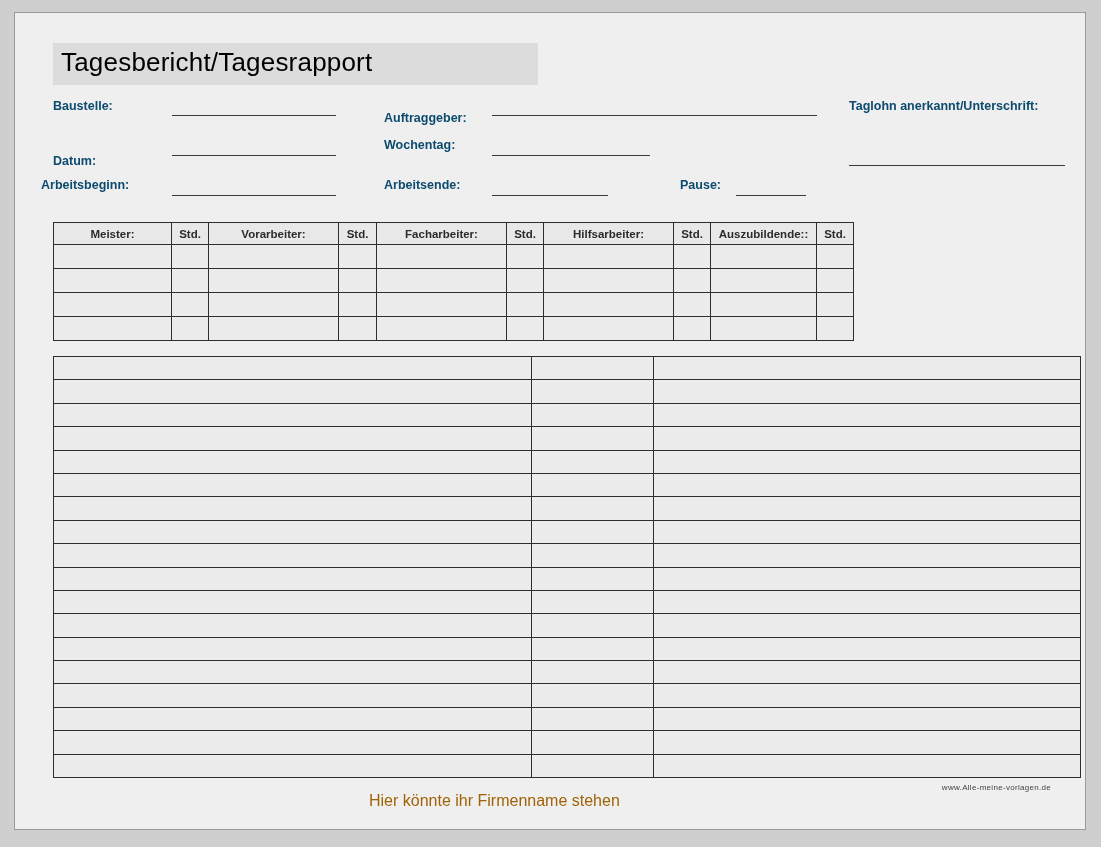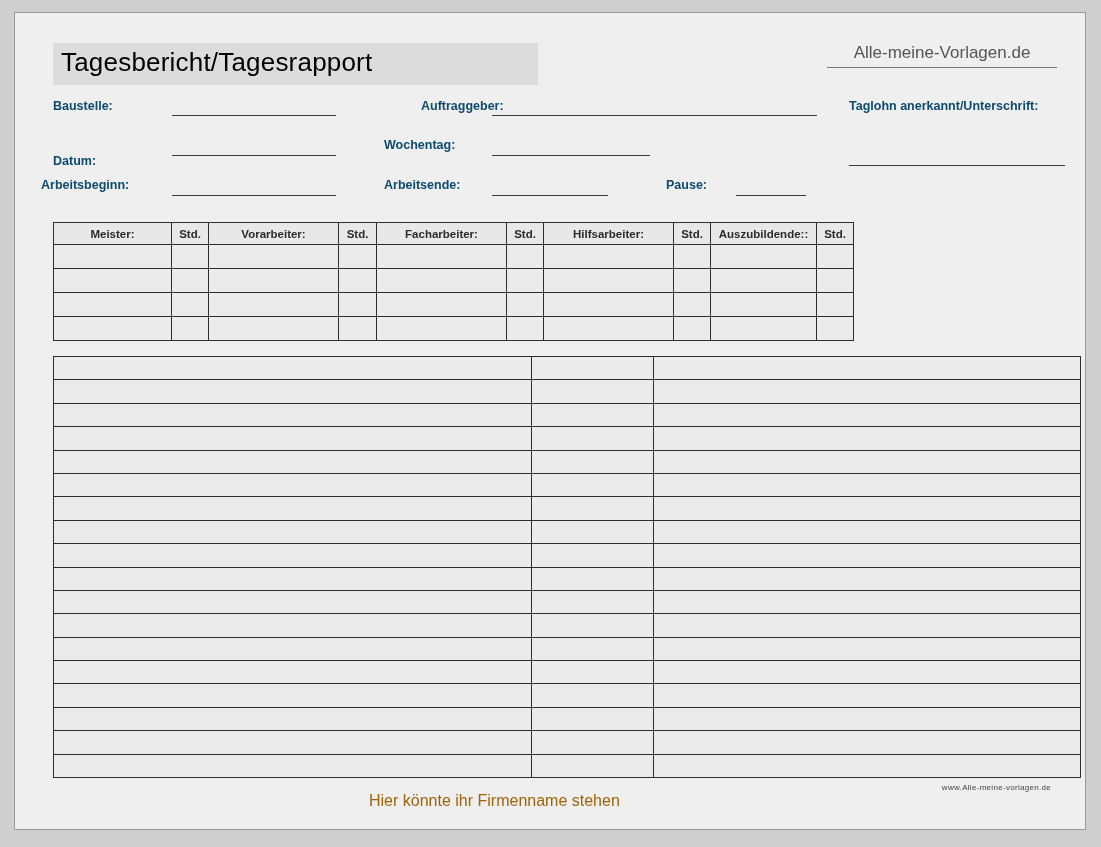--- a/index.html
+++ b/index.html
@@ -145,44 +145,43 @@
   }
 </style>
 </head>
 <body>
 
 <div class="page">
   <div class="inner">
 
     <div class="title-bar"></div>
     <div class="title-text">Tagesbericht/Tagesrapport</div>
-    <div class="brand">Alle-meine-Vorlagen.de</div>
 
     <div class="fld-label" style="left:14px; top:74px;">Baustelle:</div>
     <div class="fld-line" style="left:133px; top:90px; width:164px;"></div>
 
-    <div class="fld-label" style="left:345px; top:74px;margin-left:37px;">Auftraggeber:</div>
+    <div class="fld-label" style="left:345px; top:86px;">Auftraggeber:</div>
     <div class="fld-line" style="left:453px; top:90px; width:325px;"></div>
 
     <div class="fld-label" style="left:810px; top:74px;">Taglohn anerkannt/Unterschrift:</div>
     <div class="fld-line" style="left:810px; top:140px; width:216px;"></div>
 
     <div class="fld-label" style="left:14px; top:129px;">Datum:</div>
     <div class="fld-line" style="left:133px; top:130px; width:164px;"></div>
 
     <div class="fld-label" style="left:345px; top:113px;">Wochentag:</div>
     <div class="fld-line" style="left:453px; top:130px; width:158px;"></div>
 
     <div class="fld-label" style="left:2px; top:153px;">Arbeitsbeginn:</div>
     <div class="fld-line" style="left:133px; top:170px; width:164px;"></div>
 
     <div class="fld-label" style="left:345px; top:153px;">Arbeitsende:</div>
     <div class="fld-line" style="left:453px; top:170px; width:116px;"></div>
 
-    <div class="fld-label" style="left:627px; top:153px;">Pause:</div>
+    <div class="fld-label" style="left:641px; top:153px;">Pause:</div>
     <div class="fld-line" style="left:697px; top:170px; width:70px;"></div>
 
     <table class="tbl" id="crew-table">
       <colgroup>
         <col style="width:118px">
           <col style="width:37px">
         <col style="width:130px">
           <col style="width:38px">
         <col style="width:130px">
           <col style="width:37px">

